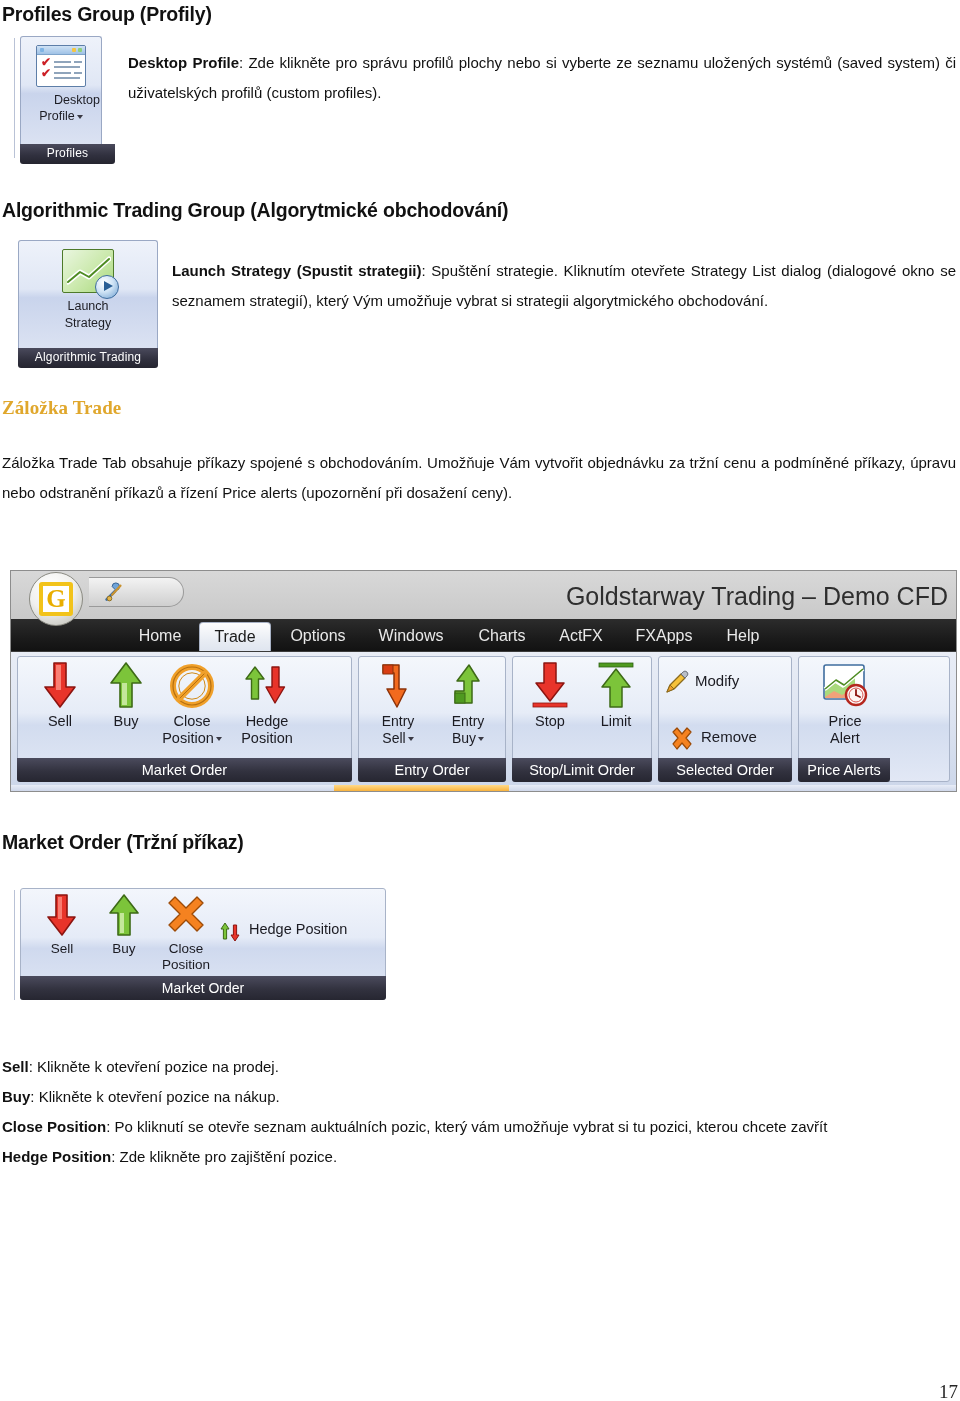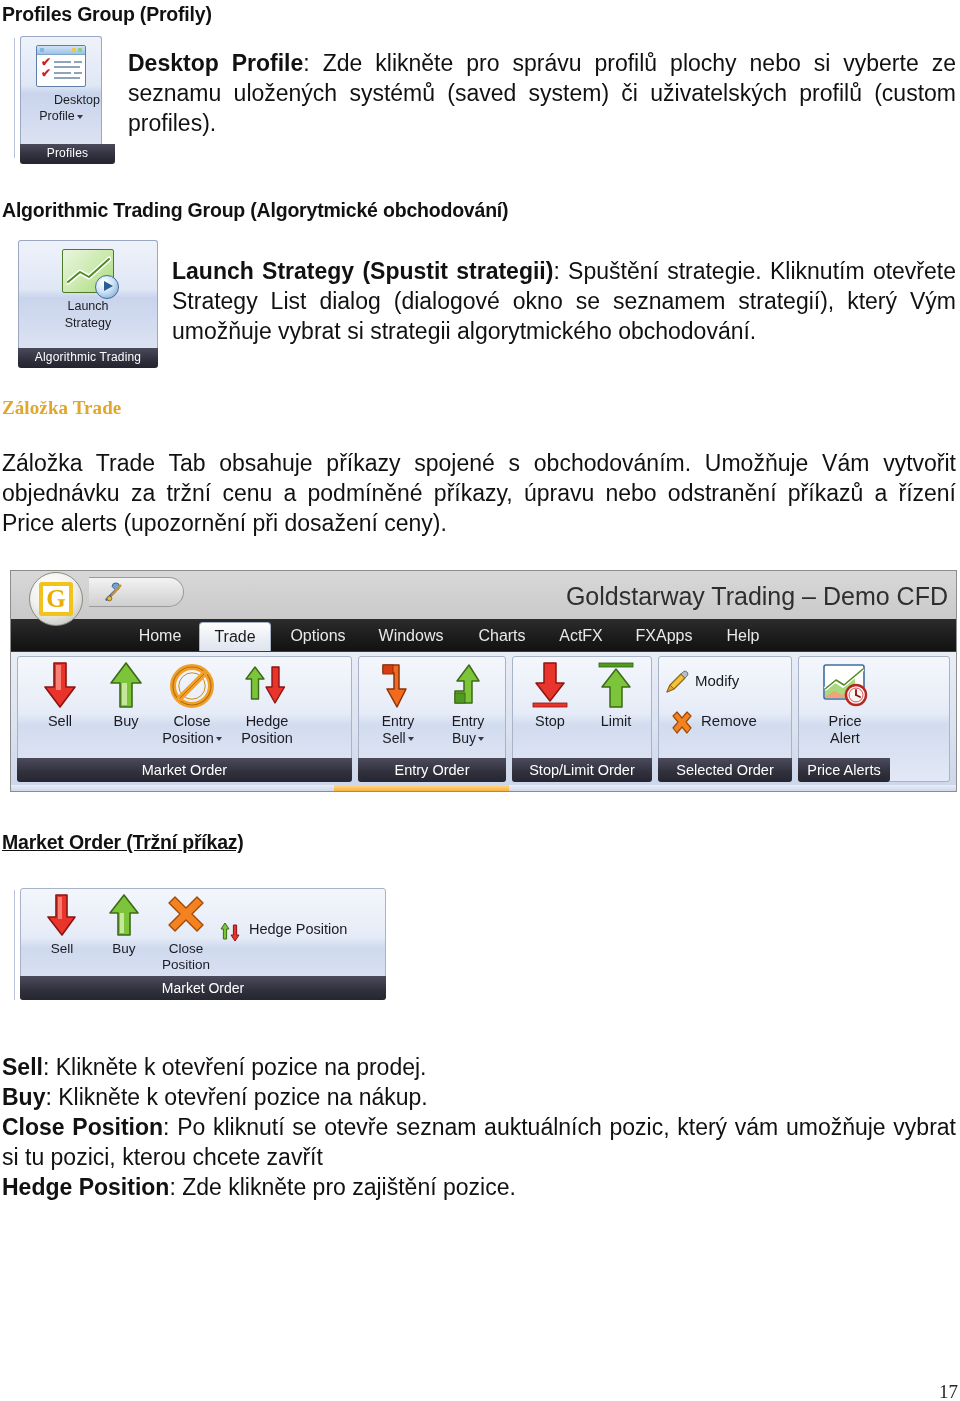--- a/index.html
+++ b/index.html
@@ -32,21 +32,21 @@
     color: #111;
   }
   .h-gold {
     font-size: 19px;
     font-weight: bold;
     font-family: "Liberation Serif", serif;
     color: #e0a72c;
     letter-spacing: 0.1px;
   }
   .para {
-    font-size: 23px;
+    font-size: 15px;
     line-height: 30px;
     text-align: justify;
     color: #111;
   }
   .para b { font-weight: bold; }
 
   
   .figure { position: absolute; }
   .rb-caption {
     background: linear-gradient(to bottom, #4a4a5c 0%, #31313f 55%, #24242f 100%);
@@ -477,21 +477,21 @@
 
           <div style="position:absolute;left:4px;top:12px;width:116px;height:30px;">
             <svg width="26" height="26" viewBox="0 0 26 26" style="position:absolute;left:0;top:1px;" xmlns="http://www.w3.org/2000/svg" aria-hidden="true">
               <path d="M4 22 l3 -7 L18 4 l4 4 L11 19 z" fill="#f6c23a" stroke="#8a6a1e" stroke-width="1.3" stroke-linejoin="round"></path>
               <path d="M18 4 l4 4 l2 -2 a2.8 2.8 0 0 0 -4 -4 z" fill="#b9bec7" stroke="#6c717a" stroke-width="1"></path>
               <path d="M4 22 l3 -7 l4 4 z" fill="#f0a02a" stroke="#8a6a1e" stroke-width="1"></path>
             </svg>
             <span style="position:absolute;left:32px;top:3px;font-size:15px;color:#1b1b22;">Modify</span>
           </div>
 
-          <div style="position:absolute;left:10px;top:52px;width:116px;height:30px;">
+          <div style="position:absolute;left:10px;top:68px;width:116px;height:30px;">
             <svg width="26" height="26" viewBox="0 0 26 26" style="position:absolute;left:0;top:1px;" xmlns="http://www.w3.org/2000/svg" aria-hidden="true">
               <path d="M4 6 L8 2 L13 8 L18 2 L22 6 L17 12 L22 18 L18 23 L13 17 L8 23 L4 18 L9 12 z" fill="#f58220" stroke="#9c4a06" stroke-width="1.2" stroke-linejoin="round"></path>
             </svg>
             <span style="position:absolute;left:32px;top:3px;font-size:15px;color:#1b1b22;">Remove</span>
           </div>
 
           <div class="gcap">Selected Order</div>
         </div>
 
         <div class="group" style="left:787px;width:152px;">
@@ -518,21 +518,21 @@
         </div>
 
       </div>
 
       <div class="ribbon-underline">
         <span class="hot"></span>
       </div>
     </div>
   </div>
 
-  <div class="h-sec" style="position:absolute;left:2px;top:830px;text-decoration:underline;">Market Order (Tržní příkaz)</div>
+  <div class="h-sec" style="position:absolute;left:2px;top:830px;">Market Order (Tržní příkaz)</div>
 
   <div class="figure" id="fig-market">
     <div class="tick-left"></div>
     <div class="mo-frame">
 
       <div class="mbtn" style="left:8px;">
         <div class="ico">
           <svg width="40" height="46" viewBox="0 0 40 46" class="arrow" xmlns="http://www.w3.org/2000/svg" aria-hidden="true">
             <path d="M14 2 h11 v22 h8 L20 42 L6 24 h8 z" fill="#e8342a" stroke="#8c1410" stroke-width="1.6" stroke-linejoin="round"></path>
             <path d="M16 4 h4 v22 h-4 z" fill="#ff9a8f" opacity="0.7"></path>

